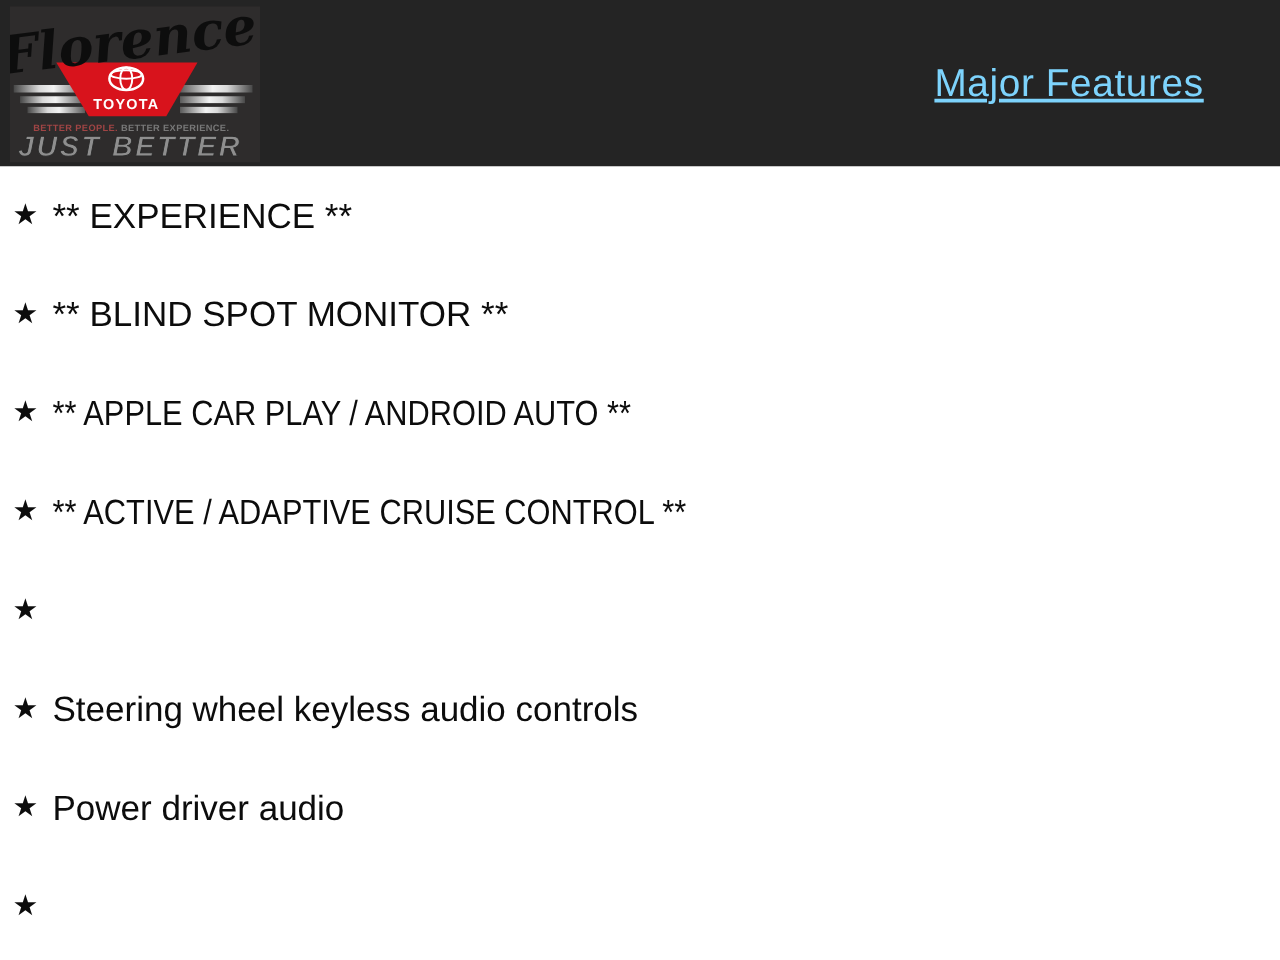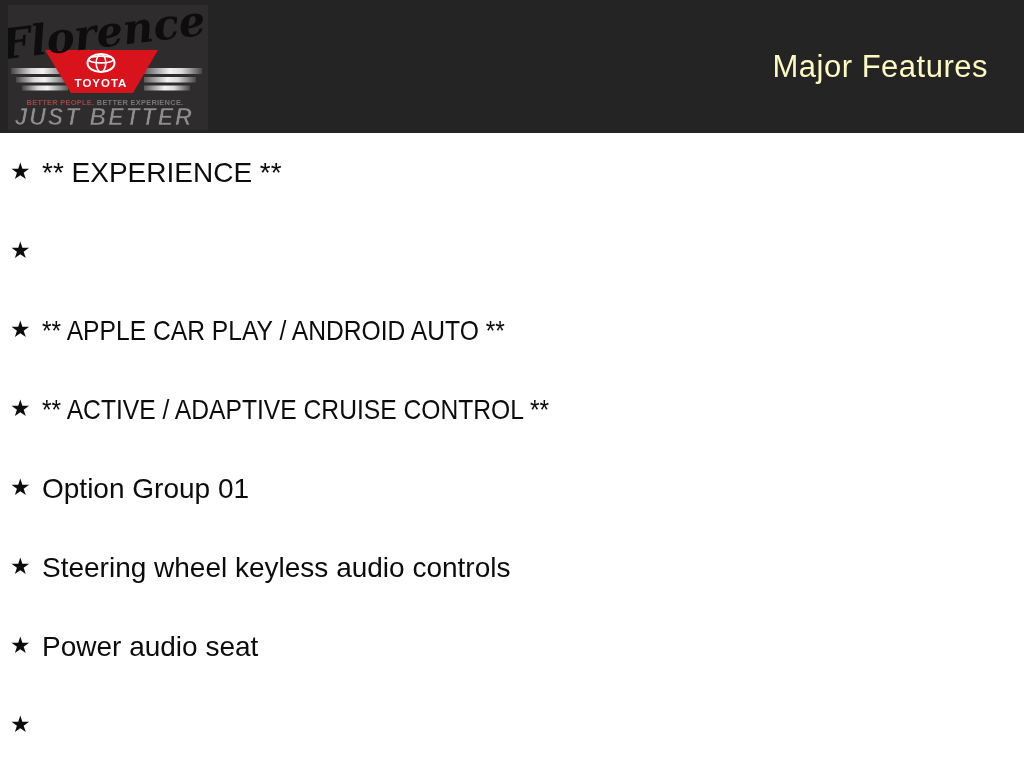--- a/index.html
+++ b/index.html
@@ -21,25 +21,26 @@
     justify-content: space-between;
   }
   .logo-wrap {
     margin-left: 8px;
     margin-top: 2px;
     width: 200px;
     height: 125px;
     flex: 0 0 auto;
   }
   .header-title {
-    color: #fef9c3;
+    color: #7dd3fc;
     font-size: 31px;
-    margin-right: 36px;
+    margin-right: 61px;
     letter-spacing: 0.5px;
     white-space: nowrap;
+    text-decoration: underline;
   }
   
   .features-list {
     list-style: none;
     width: 100%;
   }
   .feature-item {
     height: 79px;
     display: flex;
     align-items: center;
@@ -127,39 +128,39 @@
     <div class="header-title">Major Features</div>
   </div>
 
   <ul class="features-list">
     <li class="feature-item">
       <span class="star">★</span>
       <span class="feature-text">** EXPERIENCE **</span>
     </li>
     <li class="feature-item">
       <span class="star">★</span>
+      <span class="feature-text">** BLIND SPOT MONITOR **</span>
     </li>
     <li class="feature-item">
       <span class="star">★</span>
       <span class="feature-text condensed">** APPLE CAR PLAY / ANDROID AUTO **</span>
     </li>
     <li class="feature-item">
       <span class="star">★</span>
       <span class="feature-text condensed">** ACTIVE / ADAPTIVE CRUISE CONTROL **</span>
     </li>
     <li class="feature-item">
       <span class="star">★</span>
-      <span class="feature-text">Option Group 01</span>
     </li>
     <li class="feature-item">
       <span class="star">★</span>
       <span class="feature-text">Steering wheel keyless audio controls</span>
     </li>
     <li class="feature-item">
       <span class="star">★</span>
-      <span class="feature-text">Power audio seat</span>
+      <span class="feature-text">Power driver audio</span>
     </li>
     <li class="feature-item">
       <span class="star">★</span>
     </li>
   </ul>
 
 </div>
 
 </body></html>

